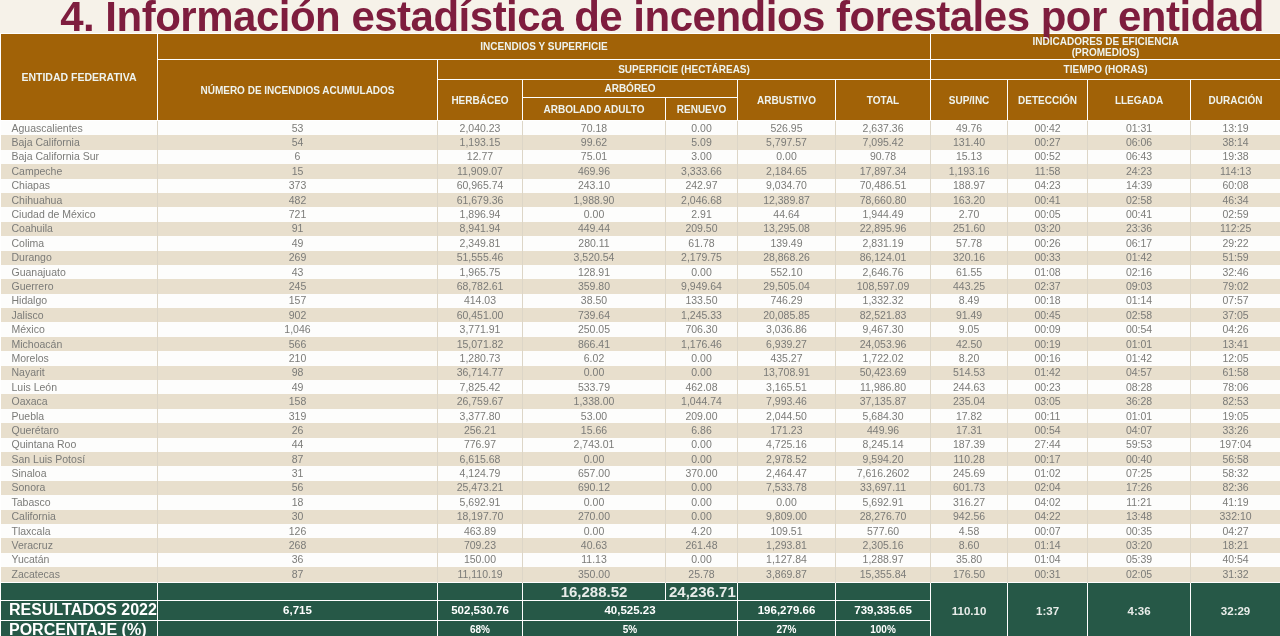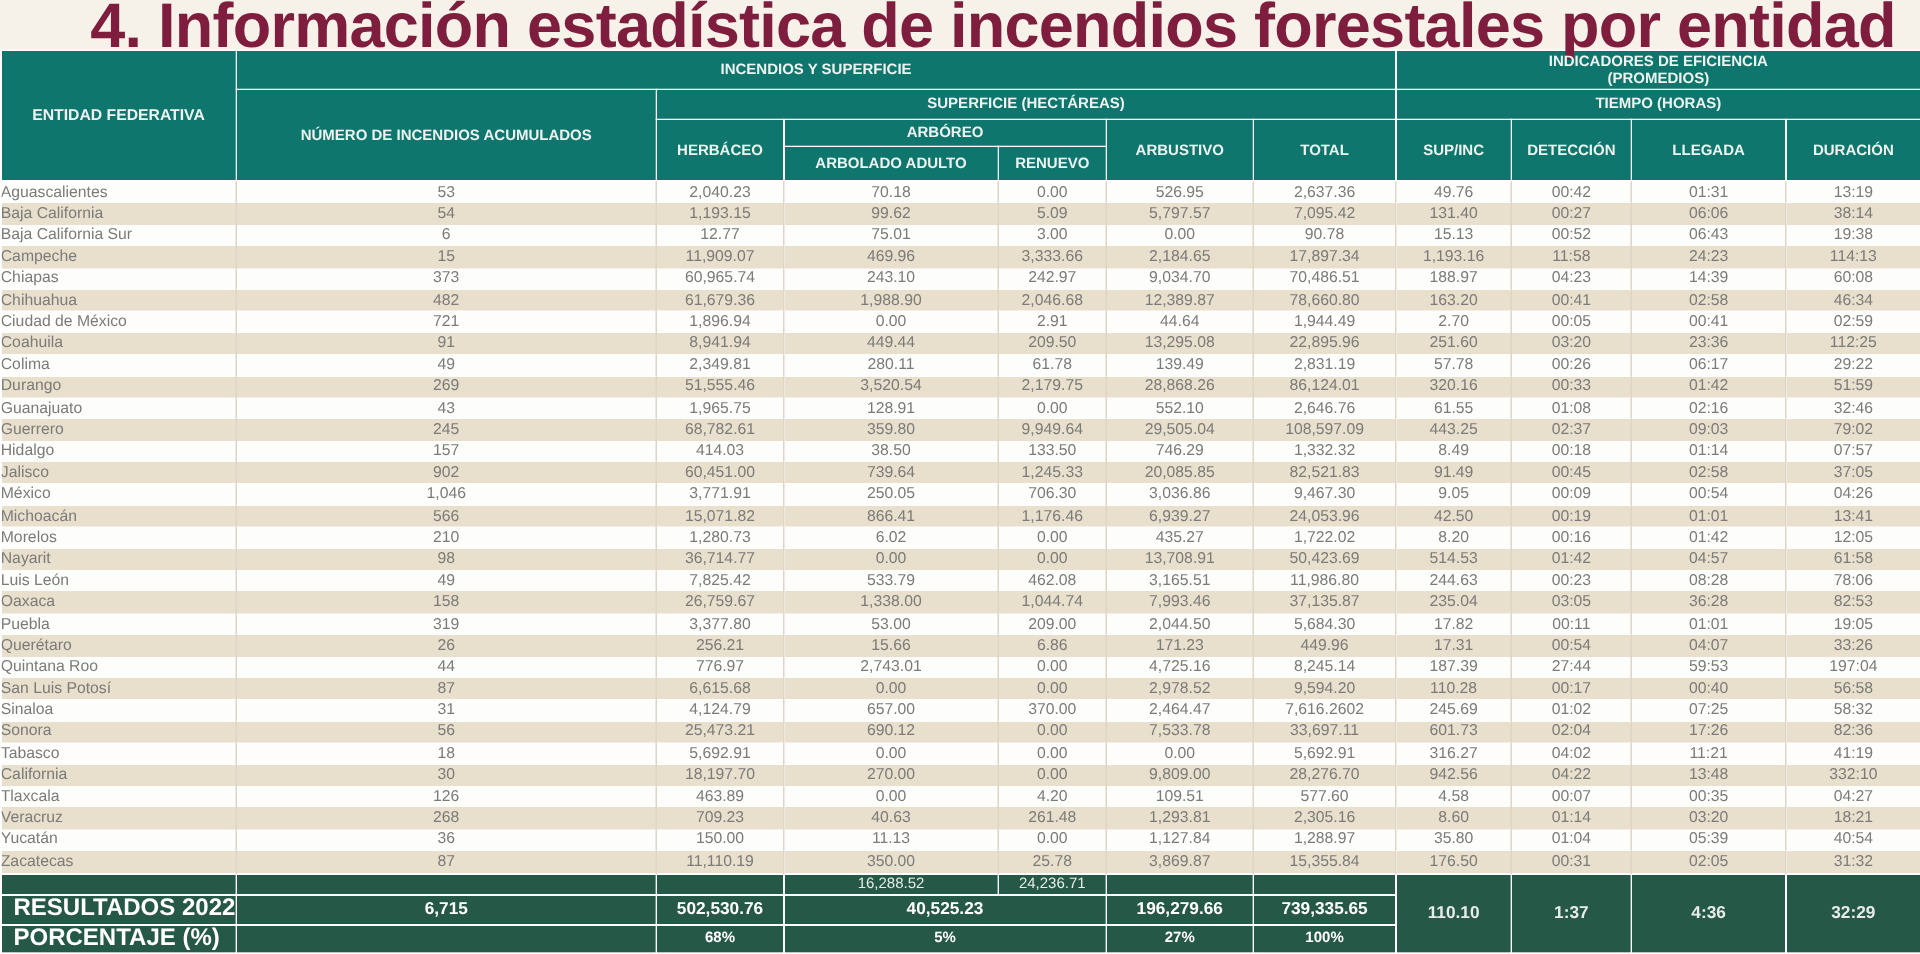--- a/index.html
+++ b/index.html
@@ -16,45 +16,45 @@
   .page-title{
     color:#7e1d3e;font-weight:bold;font-size:42px;line-height:33px;
     letter-spacing:-0.5px;white-space:nowrap;margin-left:44px;
   }
   table.fire{
     width:1280px;border-collapse:collapse;table-layout:fixed;
     background:#fff;
   }
   
   thead th{
-    background:#0f766e;color:#eef3ef;font-weight:bold;
+    background:#a16207;color:#eef3ef;font-weight:bold;
     border:1px solid rgba(255,255,255,0.55);
     font-size:10px;line-height:11px;text-align:center;vertical-align:middle;
     padding:1px 2px;white-space:pre-line;overflow:hidden;
   }
   tr.h1{height:26px;} tr.h2{height:20px;} tr.h3{height:18px;} tr.h4{height:23px;}
   thead th.entidad{font-size:10.5px;}
   
   tbody.databody td{
     height:14.4px;font-size:10.5px;line-height:13px;color:#7b7b78;
     text-align:center;padding:0 3px;overflow:hidden;white-space:nowrap;
     border-left:1px solid #ddd6c7;border-right:1px solid #ddd6c7;
   }
-  tbody.databody td.ent{text-align:left;padding-left:0;border-left:none;}
+  tbody.databody td.ent{text-align:left;padding-left:11px;border-left:none;}
   tbody.databody tr:nth-child(odd){background:#fdfdfc;}
   tbody.databody tr:nth-child(even){background:#e8dfcd;}
   
   tbody.summary td{
     background:#265847;color:#ffffff;font-weight:bold;
     border:1px solid rgba(255,255,255,0.75);
     font-size:10px;text-align:center;vertical-align:middle;
     padding:0 3px;overflow:hidden;white-space:nowrap;
   }
   tr.sub{height:14px;}
-  tr.sub td{font-weight:normal;font-size:10px;color:#e8ece9;}
+  tr.sub td{font-weight:bold;font-size:15px;color:#e8ece9;}
   tr.res{height:20px;}
   tr.res td{font-size:11.5px;}
   tr.pct{height:14px;}
   tbody.summary td.slabel{text-align:left;padding-left:8px;font-size:16px;font-weight:bold;}
   tbody.summary td.tblock{font-size:11.5px;font-weight:bold;}
   
   .footer-strip{
     height:10px;overflow:hidden;margin-top:1px;
   }
   .footer-partial{

